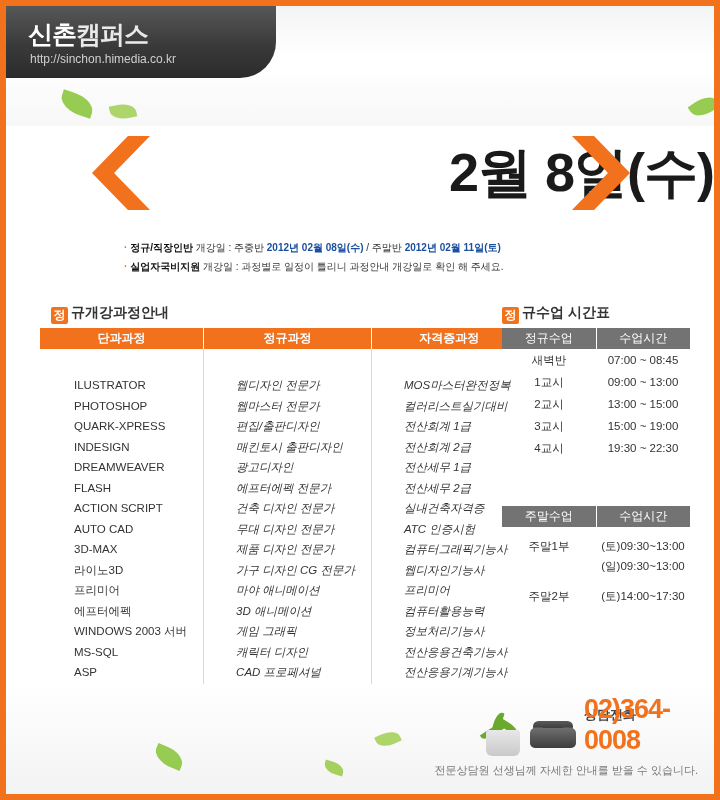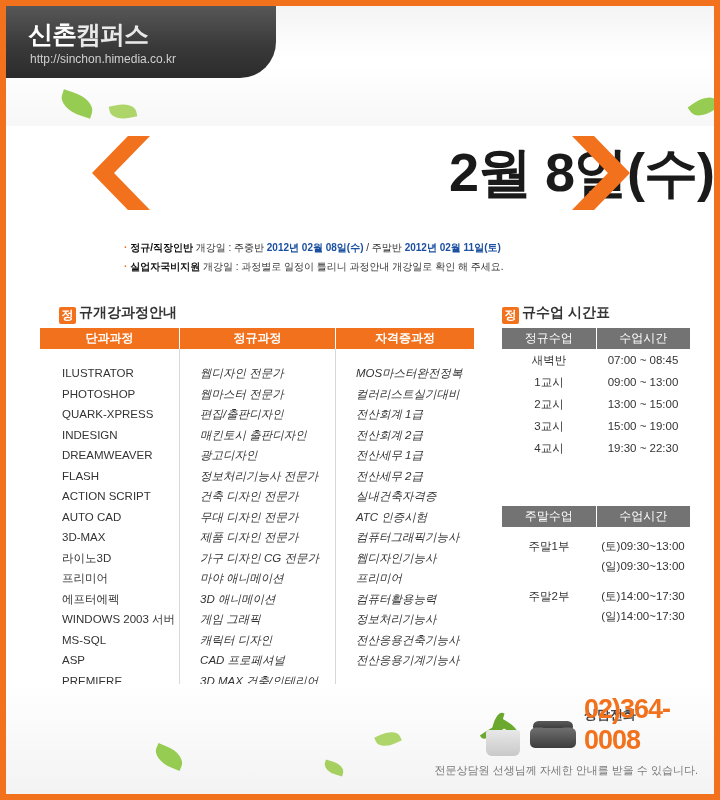--- a/index.html
+++ b/index.html
@@ -100,42 +100,42 @@
     font-size:14px; font-weight:bold; color:#333333;
   }
   .sec-title .mark {
     display:inline-block;
     background:#f2711c; color:#ffffff;
     width:17px; height:17px; line-height:17px; text-align:center;
     font-size:12px; font-weight:bold;
     margin-right:3px; border-radius:2px;
     vertical-align:-2px;
   }
-  #sec-left { left:42px; top:298px;padding-left:11px; }
+  #sec-left { left:34px; top:298px;padding-left:11px; }
   #sec-right { left:496px; top:298px; }
   
   .tbl-left {
     position:absolute; left:34px; top:322px; width:434px;
     border-collapse:collapse;
   }
   .tbl-left th {
     background:#f2711c; color:#ffffff;
     font-size:12px; font-weight:bold;
     height:21px; border-right:1px solid #ffffff;
     text-align:center;
   }
   .tbl-left th:last-child { border-right:none; }
   .tbl-left td {
     vertical-align:top; padding:10px 0 12px 0;
     border-right:1px solid #d8d8d8;
     border-bottom:1px solid #d8d8d8;
     font-size:11.5px; color:#333333;
   }
   .tbl-left td:last-child { border-right:none; }
-  .tbl-left ul { margin:4px; padding:0; list-style:none; }
+  .tbl-left ul { margin:16px; padding:0; list-style:none; }
   .tbl-left li { height:20.5px; line-height:20.5px; padding-left:18px; white-space:nowrap; }
   .col-mid li, .col-right li { padding-left:16px;font-style:italic; }
   
   .tbl-right {
     position:absolute; left:496px; width:188px;
     border-collapse:collapse;
   }
   #tbl-weekday { top:322px; }
   #tbl-weekend { top:500px; }
   .tbl-right th {
@@ -279,21 +279,21 @@
               <li>C/C++</li>
             </ul>
           </td>
           <td>
             <ul class="col-mid">
               <li>웹디자인 전문가</li>
               <li>웹마스터 전문가</li>
               <li>편집/출판디자인</li>
               <li>매킨토시 출판디자인</li>
               <li>광고디자인</li>
-              <li>정보처리기능사 전문가</li>
+              <li>에프터에펙 전문가</li>
               <li>건축 디자인 전문가</li>
               <li>무대 디자인 전문가</li>
               <li>제품 디자인 전문가</li>
               <li>가구 디자인 CG 전문가</li>
               <li>마야 애니메이션</li>
               <li>3D 애니메이션</li>
               <li>게임 그래픽</li>
               <li>캐릭터 디자인</li>
               <li>CAD 프로페셔널</li>
               <li>3D MAX 건축/인테리어</li>
@@ -368,24 +368,20 @@
           <td class="t-time" style="padding-top:12px">(토)09:30~13:00</td>
         </tr>
         <tr>
           <td></td>
           <td class="t-time">(일)09:30~13:00</td>
         </tr>
         <tr>
           <td style="padding-top:12px">주말2부</td>
           <td class="t-time" style="padding-top:12px">(토)14:00~17:30</td>
         </tr>
-        <tr>
-          <td></td>
-          <td class="t-time">(일)14:00~17:30</td>
-        </tr>
       </tbody>
     </table>
 
     <div class="footer-band"></div>
     <div class="leaf l4"></div>
     <div class="leaf l5"></div>
     <div class="leaf l6"></div>
 
     <div class="plant">
       <div class="frond f1"></div>

